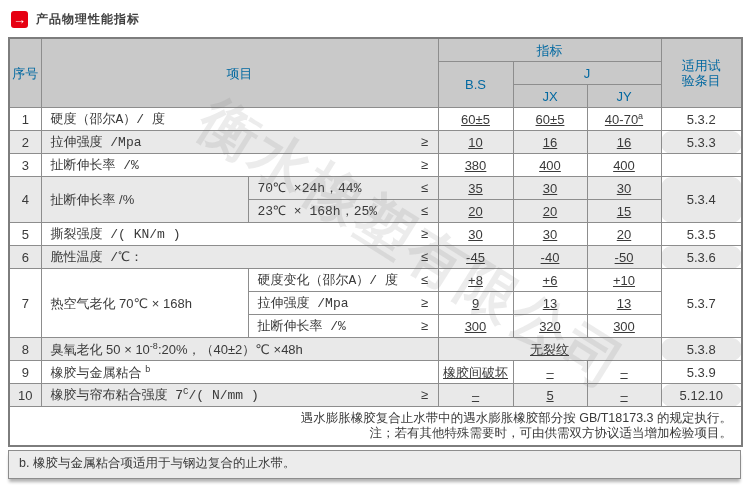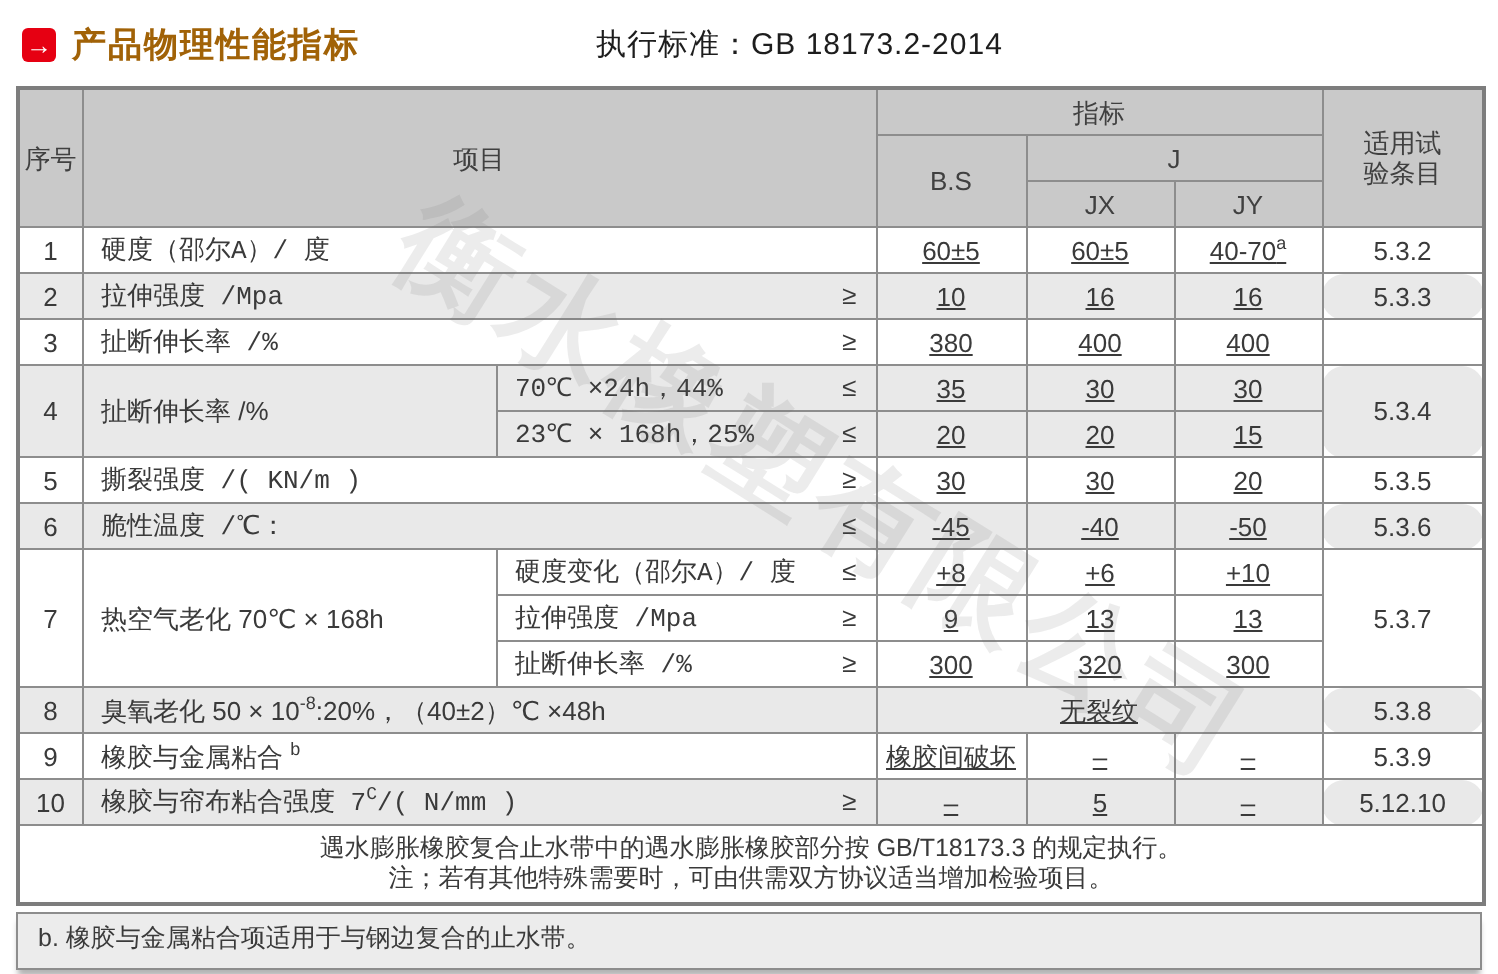--- a/index.html
+++ b/index.html
@@ -10,43 +10,43 @@
   }
   .page{position:relative;width:749px;height:487px;overflow:hidden;background:#fff;}
 
   
   .titlebar{display:flex;align-items:center;padding:11px 12px 9px 11px;}
   .arrow-icon{
     width:17px;height:17px;flex:0 0 17px;
     background:#e60012;border-radius:3px;
     color:#fff;font-weight:bold;font-size:13px;line-height:17px;text-align:center;
   }
-  .page-title{color:#a16207;font-size:17px;font-weight:bold;margin-left:8px;letter-spacing:1px;}
+  .page-title{color:#404040;font-size:12px;font-weight:bold;margin-left:8px;letter-spacing:1px;}
   .standard{margin-left:118px;font-size:15px;color:#1d1d1d;letter-spacing:0.5px;}
 
   
   table.perf{
     border-collapse:collapse;table-layout:fixed;
     width:733px;margin:0 8px;font-size:13px;color:#3a3a3a;
     border:2px solid #7d7d7d;
   }
   .perf th,.perf td{border:1px solid #8d8d8d;padding:0;height:22px;line-height:15px;overflow:hidden;}
-  .perf thead th{background:#c9c9c9;font-weight:normal;font-size:13px;color:#404040;text-align:center;}
+  .perf thead th{background:#c9c9c9;font-weight:normal;font-size:13px;color:#0369a1;text-align:center;}
   td.no{text-align:center;}
   td.lbl{padding:0 9px;text-align:left;}
   .flexcell{display:flex;justify-content:space-between;align-items:center;width:100%;font-family:Liberation Mono, monospace;}
   .flexcell .sym{padding-left:4px;}
   td.val{text-align:center;text-decoration:underline;}
   td.test{text-align:center;border-radius:11px;}
   tr.shade td{background:#e9e9e9;}
   sup{font-size:9px;line-height:0;}
   .two-line span{display:block;line-height:15px;}
 
   
-  .note-row td{height:auto;padding:4px 9px;font-size:12.5px;line-height:15px;text-align:center;}
+  .note-row td{height:auto;padding:4px 9px;font-size:12.5px;line-height:15px;text-align:right;}
   .note-row p{margin:0;}
 
   
   .footnotes{
     margin:3px 8px 0 8px;border:1px solid #8d8d8d;background:#ececec;
     padding:5px 10px 6px 10px;font-size:12.5px;line-height:15px;color:#3a3a3a;
     box-shadow:0 4px 3px -1px rgba(0,0,0,0.30);
   }
   .footnotes p{margin:0 0 1px 0;}
 
@@ -59,21 +59,20 @@
   }
 </style>
 </head>
 <body>
 
 <div class="page">
 
   <div class="titlebar">
     <div class="arrow-icon">→</div>
     <div class="page-title">产品物理性能指标</div>
-    <div class="standard">执行标准：GB 18173.2-2014</div>
   </div>
 
   <div class="watermark">衡水橡塑有限公司</div>
 
   <table class="perf">
     <colgroup>
       <col style="width:32px">
         <col style="width:207px">
         <col style="width:190px">
       <col style="width:75px">

